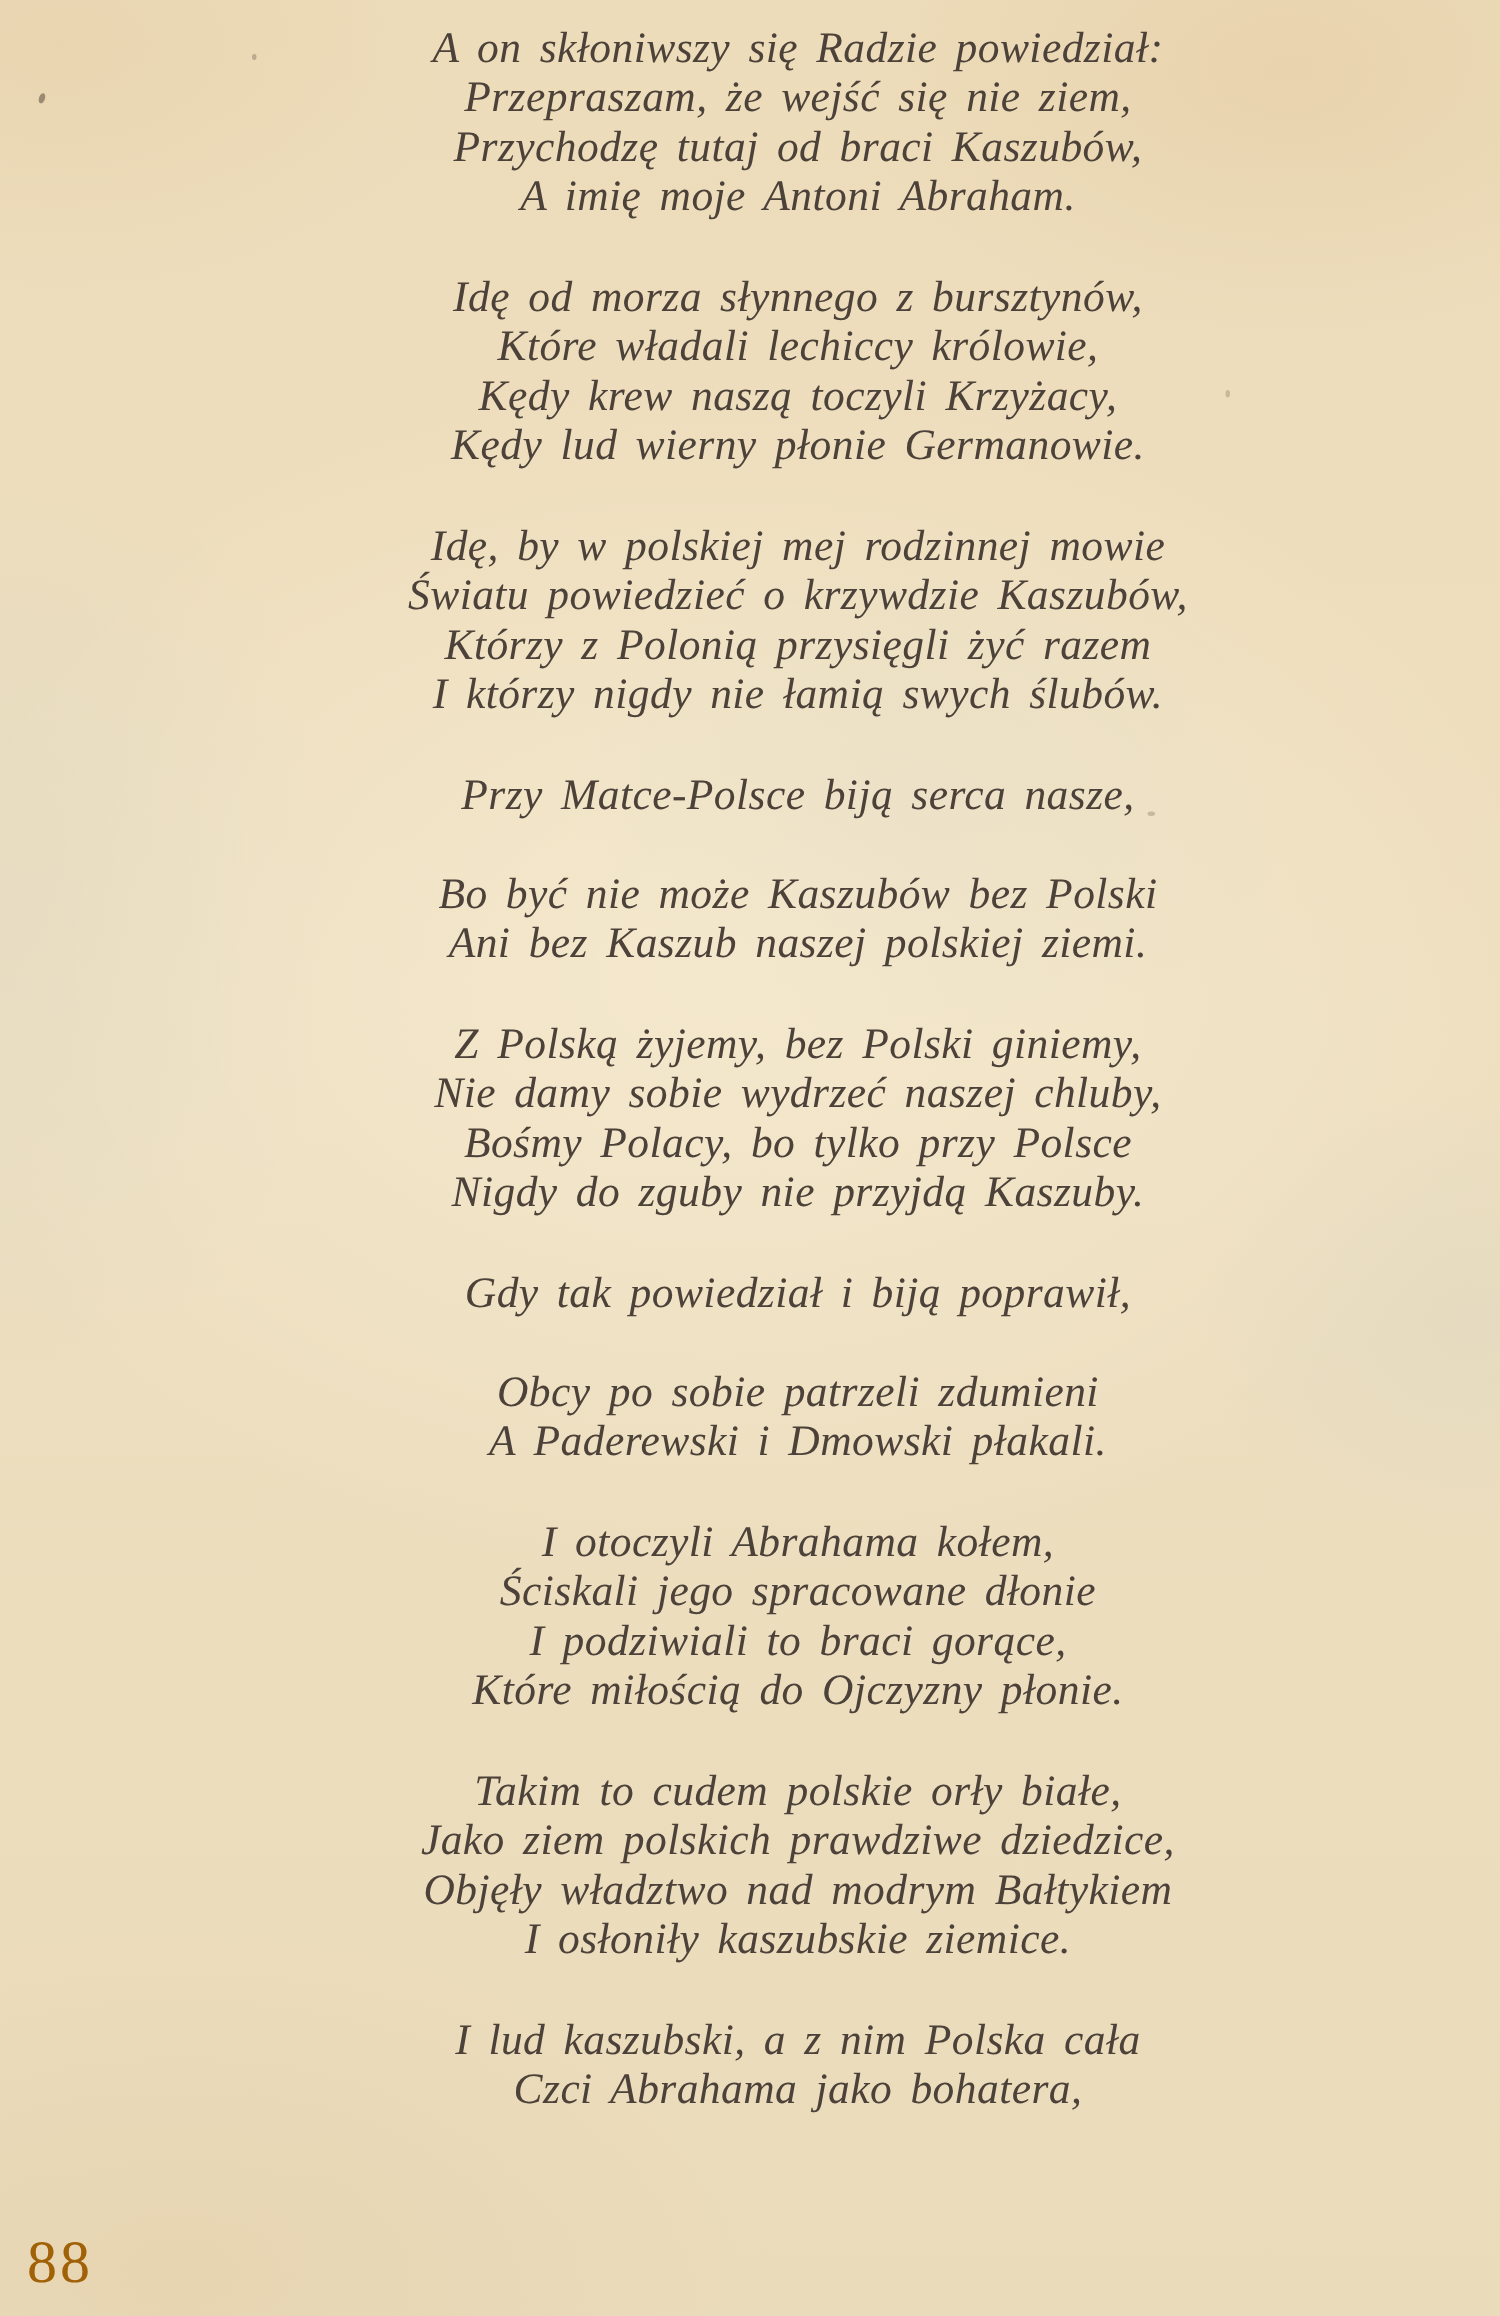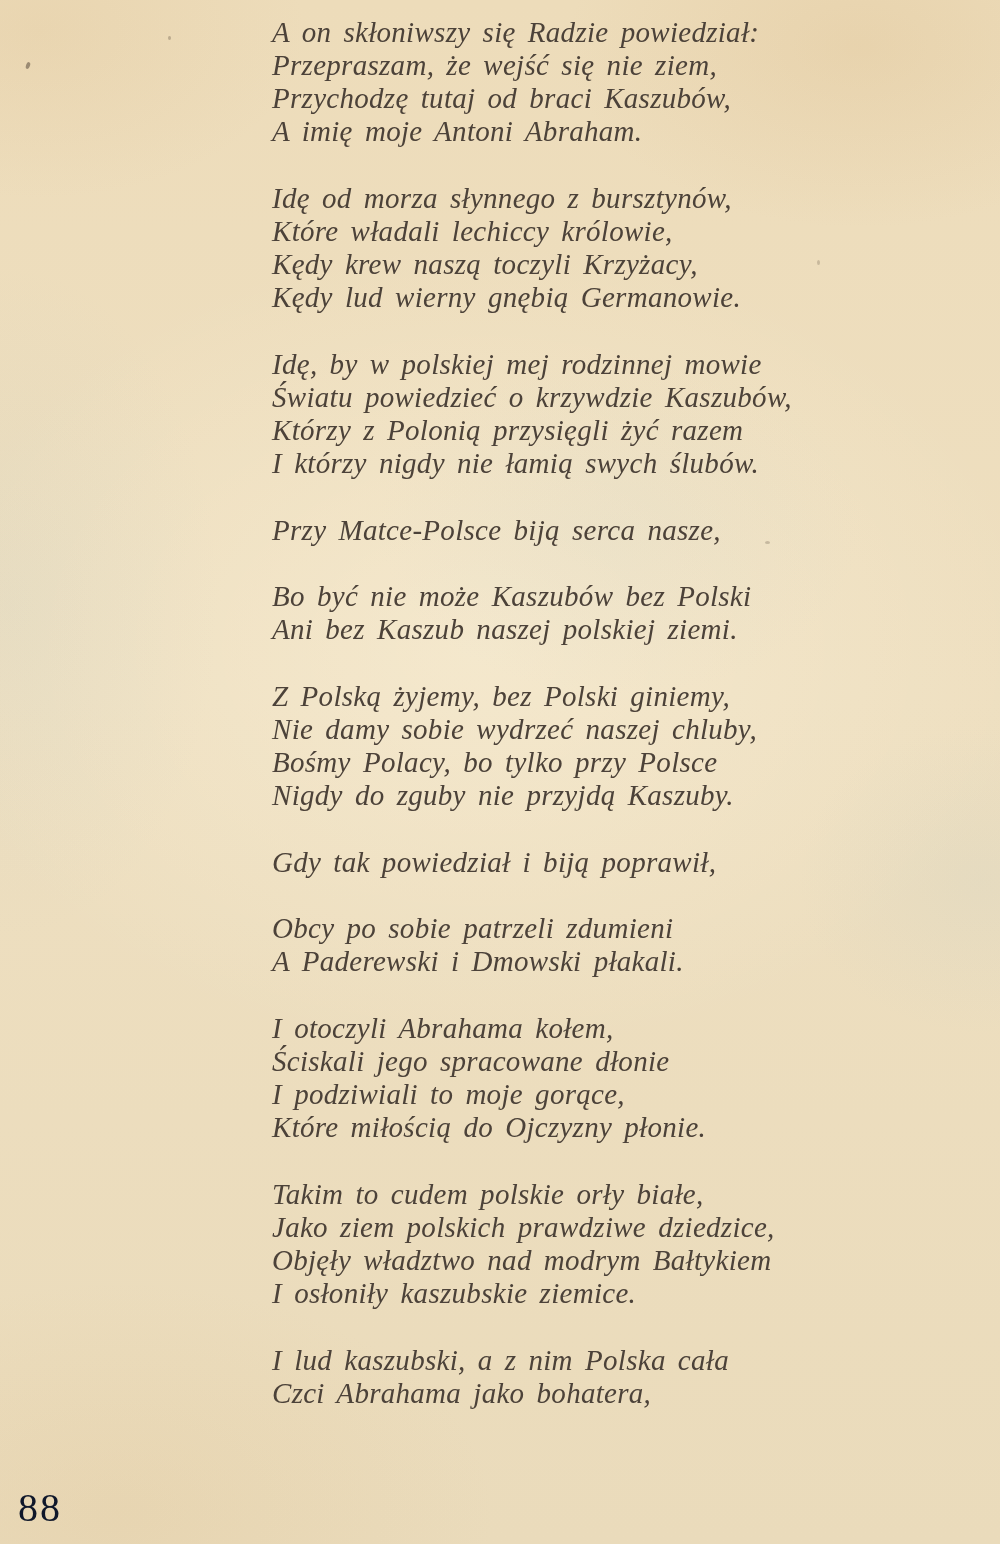--- a/index.html
+++ b/index.html
@@ -32,32 +32,33 @@
     position: absolute;
     left: 272px;
     top: 16px;
     font-style: italic;
     font-size: 29px;
     line-height: 33px;
     color: var(--ink, #4c4239);
     word-spacing: 0.16em;
     letter-spacing: 0.01em;
     white-space: nowrap;
+    text-align: center;
   }
   .stanza {
     margin: 0 0 34px 0;
   }
   .page-number {
     position: absolute;
     left: 18px;
     top: 1488px;
     font-style: normal;
     font-size: 40px;
     line-height: 40px;
-    color: #0f172a;
+    color: #a16207;
     letter-spacing: 2px;
   }
   
   .speck {
     position: absolute;
     background: rgba(90,76,62,0.55);
     border-radius: 50%;
   }
   .speck.s1 { left: 26px;  top: 62px;  width: 4px; height: 7px; transform: rotate(18deg); }
   .speck.s2 { left: 168px; top: 36px;  width: 3px; height: 4px; opacity: .6; }
@@ -68,23 +69,23 @@
 <body style="background: rgb(236, 221, 189); --ink: #4c4239;">
 
 <div class="paper"></div>
 <div class="speck s1"></div>
 <div class="speck s2"></div>
 <div class="speck s3"></div>
 <div class="speck s4"></div>
 
 <div class="poem" id="poem">
     <p class="stanza"><span>A on skłoniwszy się Radzie powiedział:</span><br><span>Przepraszam, że wejść się nie ziem,</span><br><span>Przychodzę tutaj od braci Kaszubów,</span><br><span>A imię moje Antoni Abraham.</span><br></p>
-    <p class="stanza"><span>Idę od morza słynnego z bursztynów,</span><br><span>Które władali lechiccy królowie,</span><br><span>Kędy krew naszą toczyli Krzyżacy,</span><br><span>Kędy lud wierny gnębią Germanowie.</span><br></p>
+    <p class="stanza"><span>Idę od morza słynnego z bursztynów,</span><br><span>Które władali lechiccy królowie,</span><br><span>Kędy krew naszą toczyli Krzyżacy,</span><br><span>Kędy lud wierny płonie Germanowie.</span><br></p>
     <p class="stanza"><span>Idę, by w polskiej mej rodzinnej mowie</span><br><span>Światu powiedzieć o krzywdzie Kaszubów,</span><br><span>Którzy z Polonią przysięgli żyć razem</span><br><span>I którzy nigdy nie łamią swych ślubów.</span><br></p>
     <p class="stanza"><span>Przy Matce-Polsce biją serca nasze,</span><br><br><span>Bo być nie może Kaszubów bez Polski</span><br><span>Ani bez Kaszub naszej polskiej ziemi.</span><br></p>
     <p class="stanza"><span>Z Polską żyjemy, bez Polski giniemy,</span><br><span>Nie damy sobie wydrzeć naszej chluby,</span><br><span>Bośmy Polacy, bo tylko przy Polsce</span><br><span>Nigdy do zguby nie przyjdą Kaszuby.</span><br></p>
     <p class="stanza"><span>Gdy tak powiedział i biją poprawił,</span><br><br><span>Obcy po sobie patrzeli zdumieni</span><br><span>A Paderewski i Dmowski płakali.</span><br></p>
-    <p class="stanza"><span>I otoczyli Abrahama kołem,</span><br><span>Ściskali jego spracowane dłonie</span><br><span>I podziwiali to moje gorące,</span><br><span>Które miłością do Ojczyzny płonie.</span><br></p>
+    <p class="stanza"><span>I otoczyli Abrahama kołem,</span><br><span>Ściskali jego spracowane dłonie</span><br><span>I podziwiali to braci gorące,</span><br><span>Które miłością do Ojczyzny płonie.</span><br></p>
     <p class="stanza"><span>Takim to cudem polskie orły białe,</span><br><span>Jako ziem polskich prawdziwe dziedzice,</span><br><span>Objęły władztwo nad modrym Bałtykiem</span><br><span>I osłoniły kaszubskie ziemice.</span><br></p>
     <p class="stanza"><span>I lud kaszubski, a z nim Polska cała</span><br><span>Czci Abrahama jako bohatera,</span><br></p>
   </div>
 
 <div class="page-number">88</div>
 
 </body></html>

